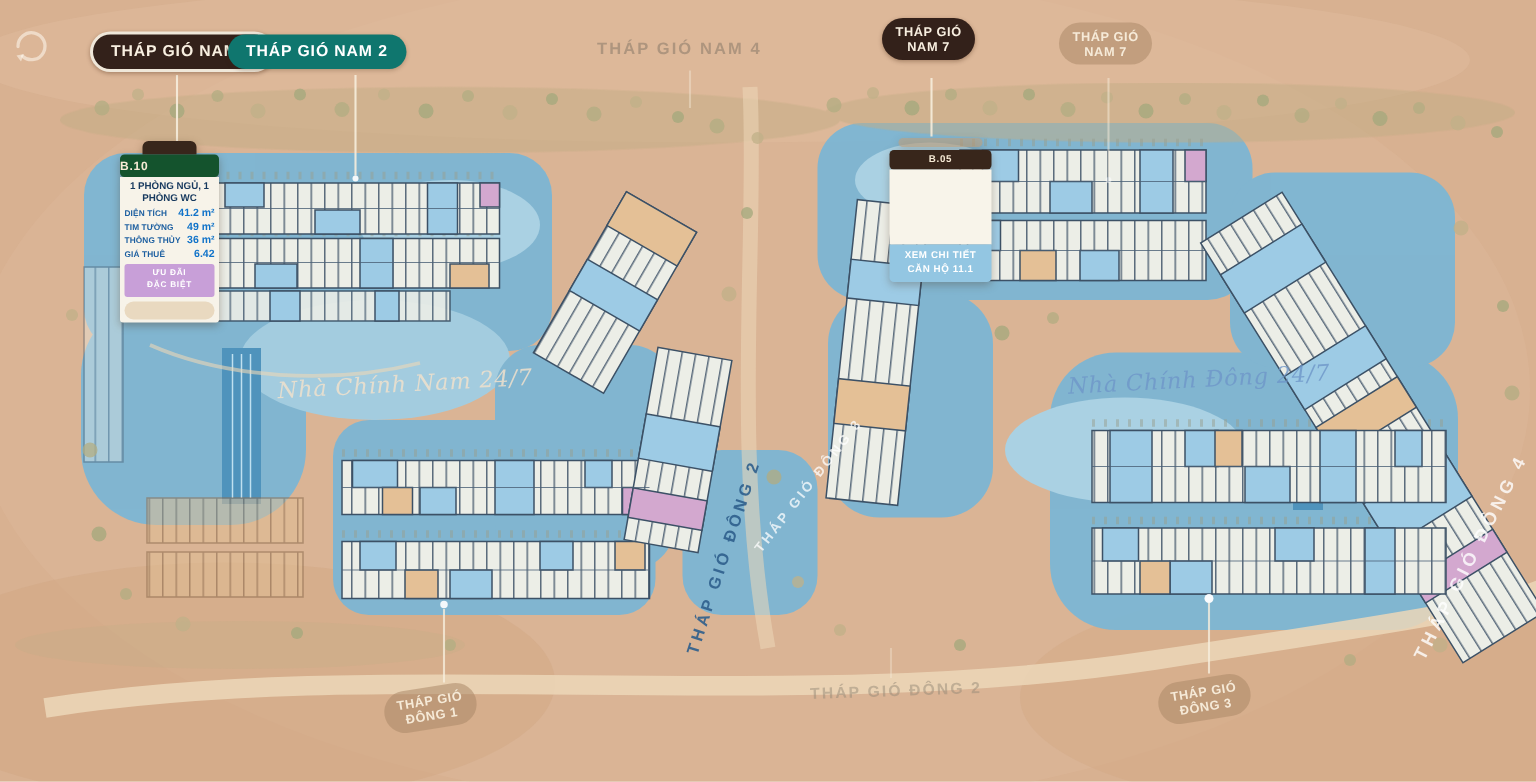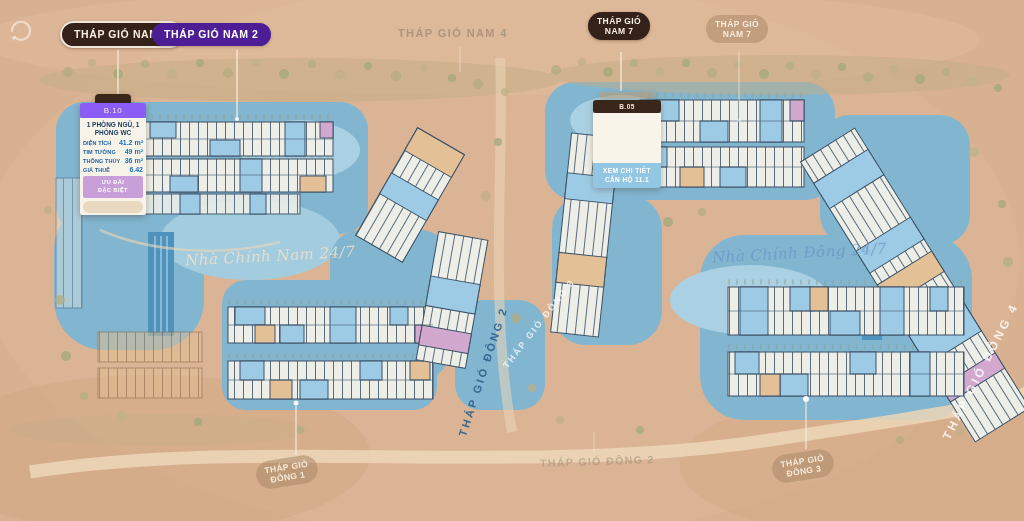--- a/index.html
+++ b/index.html
@@ -11,36 +11,36 @@
   svg.map{position:absolute;left:0;top:0;z-index:0;}
 
   
   .pill{
     position:absolute;z-index:3;border-radius:16px;text-align:center;
     padding:5px 12px;font-weight:bold;font-size:10.5px;letter-spacing:.6px;
     color:#f8efe0;white-space:nowrap;line-height:1.2;cursor:pointer;
   }
   .pill-dark{background:#33211a;box-shadow:0 1px 3px rgba(60,30,10,.35);}
   .pill-outline{border:2px solid rgba(250,242,228,.95);}
-  .pill-blue{background:#4c1d95;color:#ffffff;box-shadow:0 1px 3px rgba(60,30,10,.25);}
+  .pill-blue{background:#0f766e;color:#ffffff;box-shadow:0 1px 3px rgba(60,30,10,.25);}
   .pill-faded{background:rgba(171,137,104,.55);color:rgba(255,248,233,.85);box-shadow:none;}
   .pill-2l{font-size:8.5px;letter-spacing:.4px;padding:4px 9px;}
   .pill .l{display:block;}
   .label-ghost{
     position:absolute;z-index:2;font-weight:bold;font-size:11px;letter-spacing:1.4px;
     color:rgba(134,120,104,.55);white-space:nowrap;
   }
 
   
   .tt{
     position:absolute;z-index:4;width:66px;filter:drop-shadow(0 2px 3px rgba(70,40,15,.35));
   }
   .tt .tab{width:36px;height:9px;margin:0 auto;background:#38261b;border-radius:4px 4px 0 0;}
-  .tt .hd{height:15px;background:#8b5cf6;border-radius:3px;color:#f5e9d4;
-    font-weight:normal;font-size:8px;line-height:15px;text-align:center;letter-spacing:.5px;}
+  .tt .hd{height:15px;background:#14532d;border-radius:3px;color:#f5e9d4;
+    font-weight:bold;font-size:8px;line-height:15px;text-align:left;letter-spacing:.5px;}
   .tt .bd{background:#f7f3e9;padding:3px 3px 2px 3px;border-radius:0 0 2px 2px;}
   .tt .sub{font-size:6.5px;font-weight:bold;color:#17395e;text-align:center;line-height:1.25;}
   .tt .row{display:flex;justify-content:space-between;align-items:baseline;margin-top:2px;}
   .tt .row .k{font-size:5.5px;font-weight:bold;color:#1d5fa0;letter-spacing:.1px;}
   .tt .row .v{font-size:7px;font-weight:bold;color:#1173c9;}
   .tt .promo{margin-top:3px;background:#c89fd8;border-radius:2px;padding:3px 2px;text-align:center;cursor:pointer;}
   .tt .promo .p{display:block;color:#ffffff;font-size:5.5px;font-weight:bold;letter-spacing:.5px;line-height:1.4;}
   .tt .foot{margin-top:3px;height:12px;background:#e9d9c0;border-radius:6px;}
 
   

